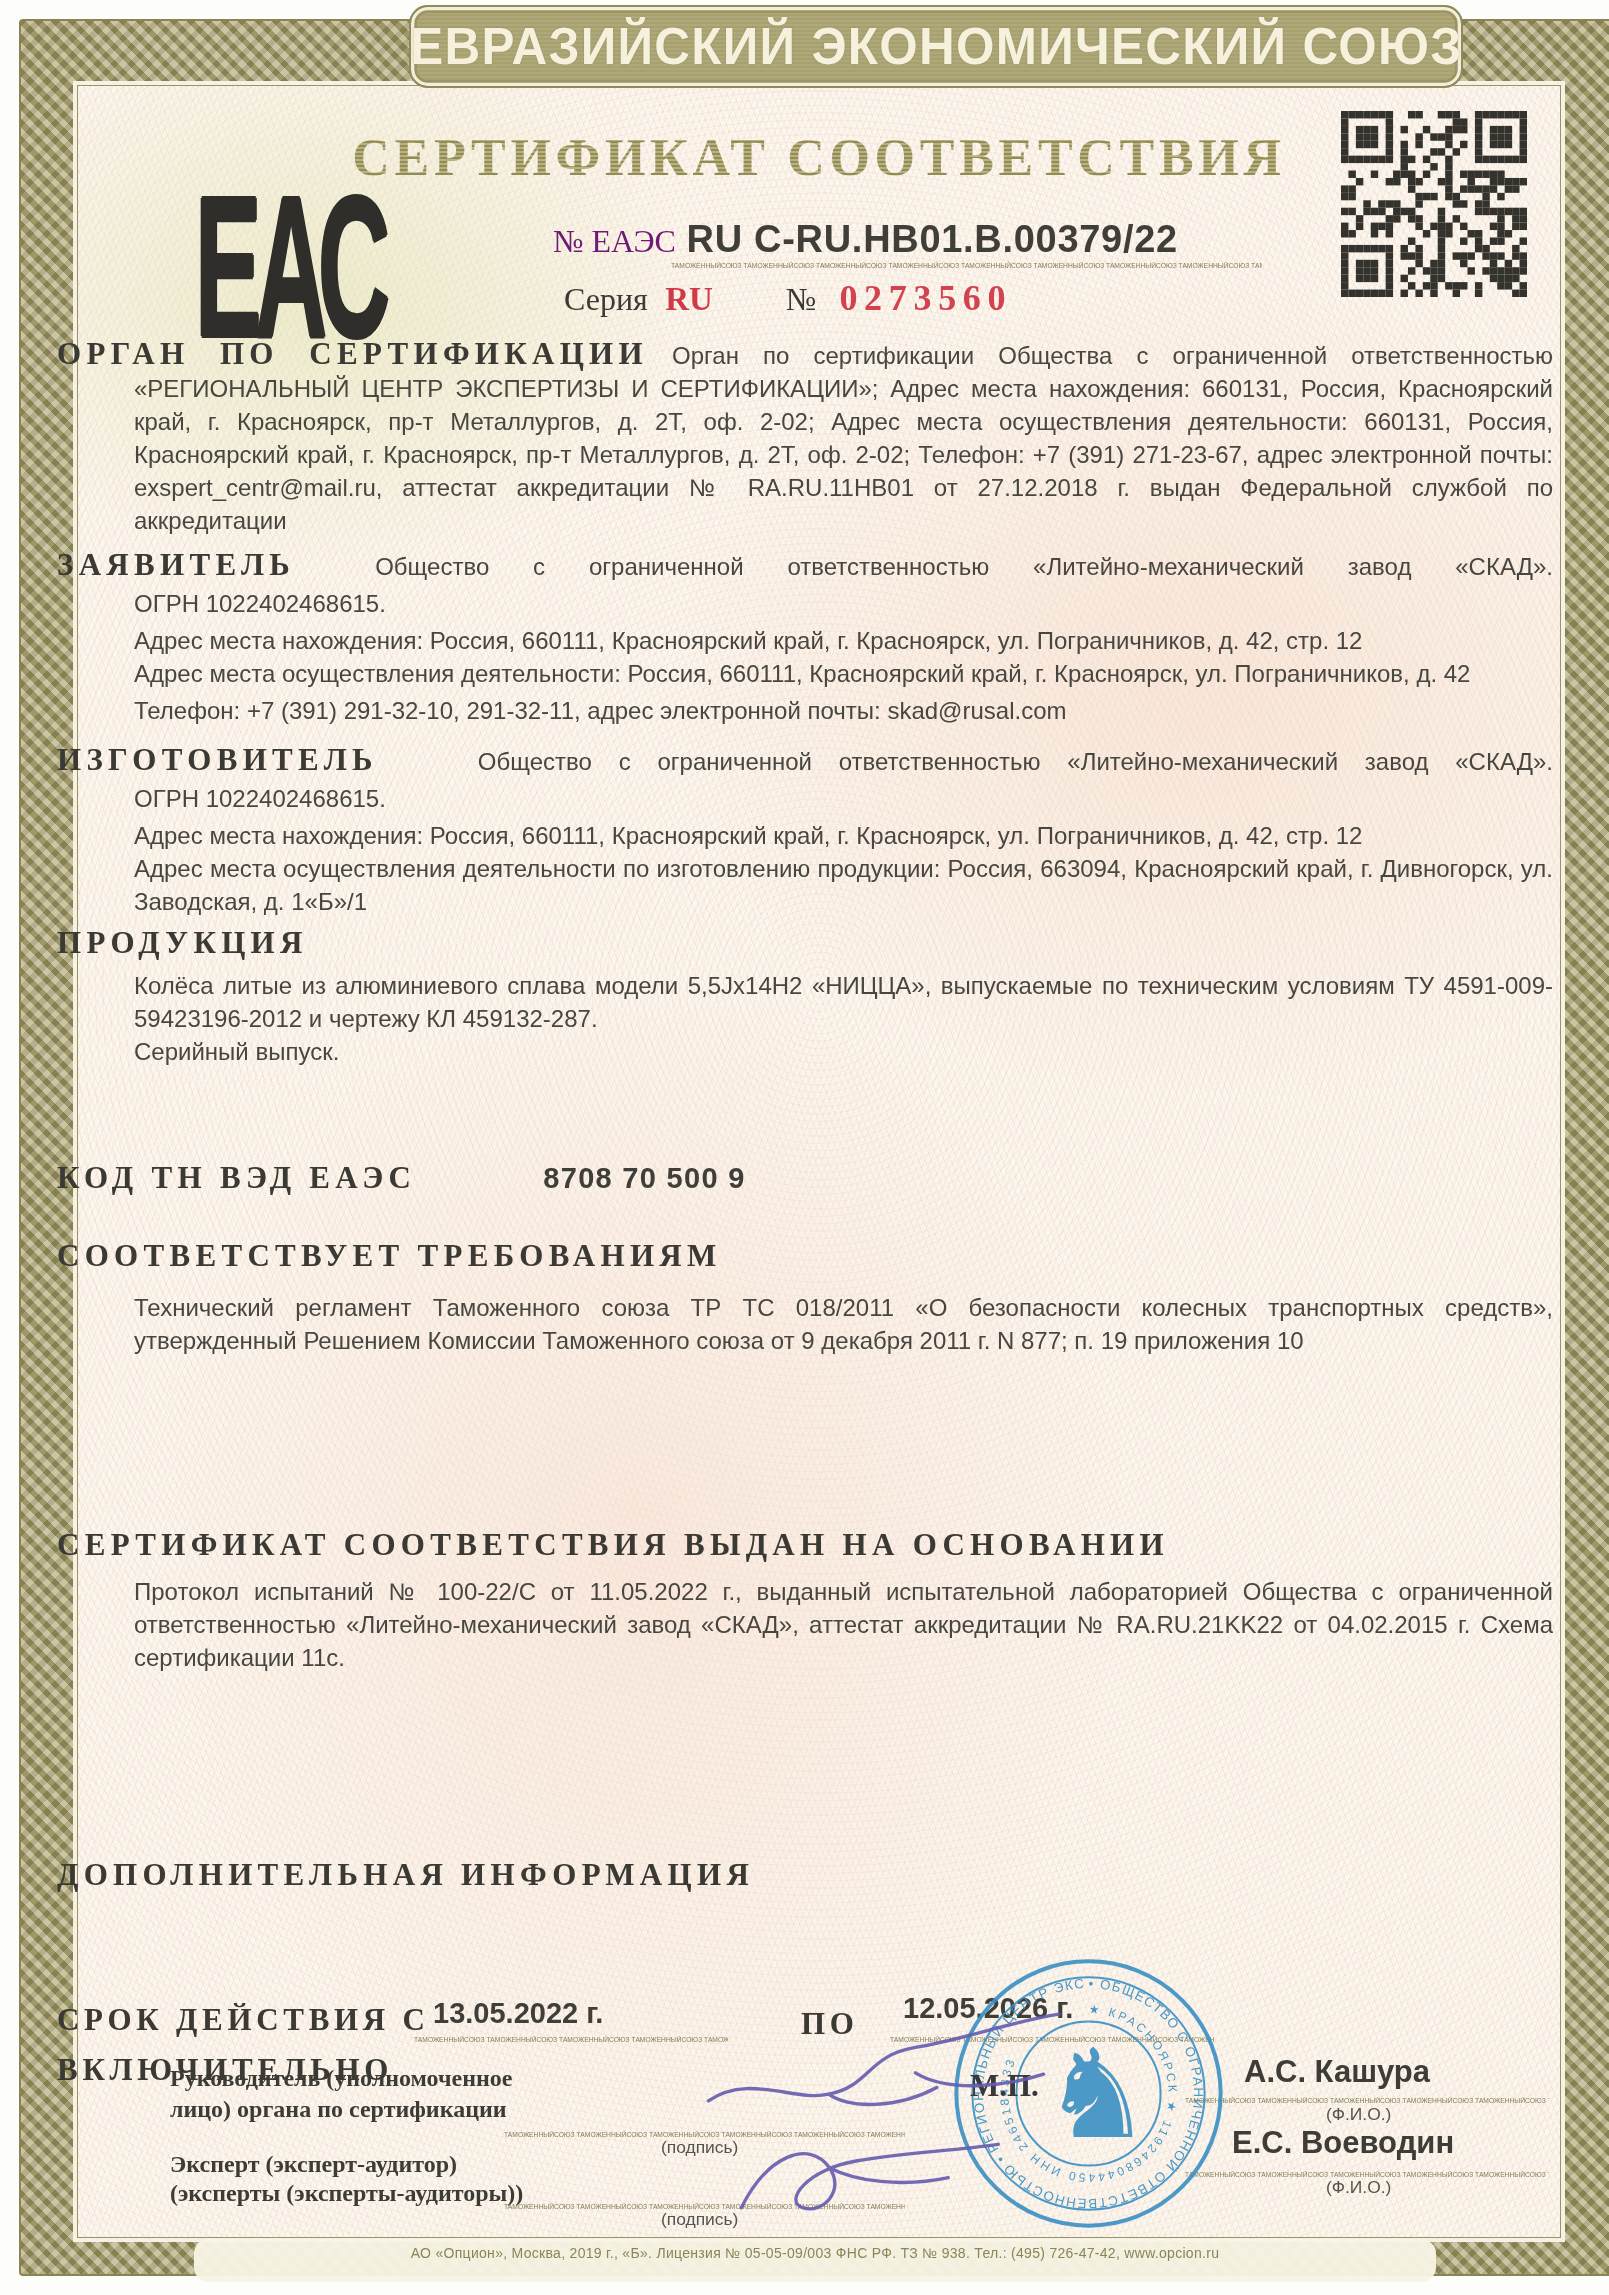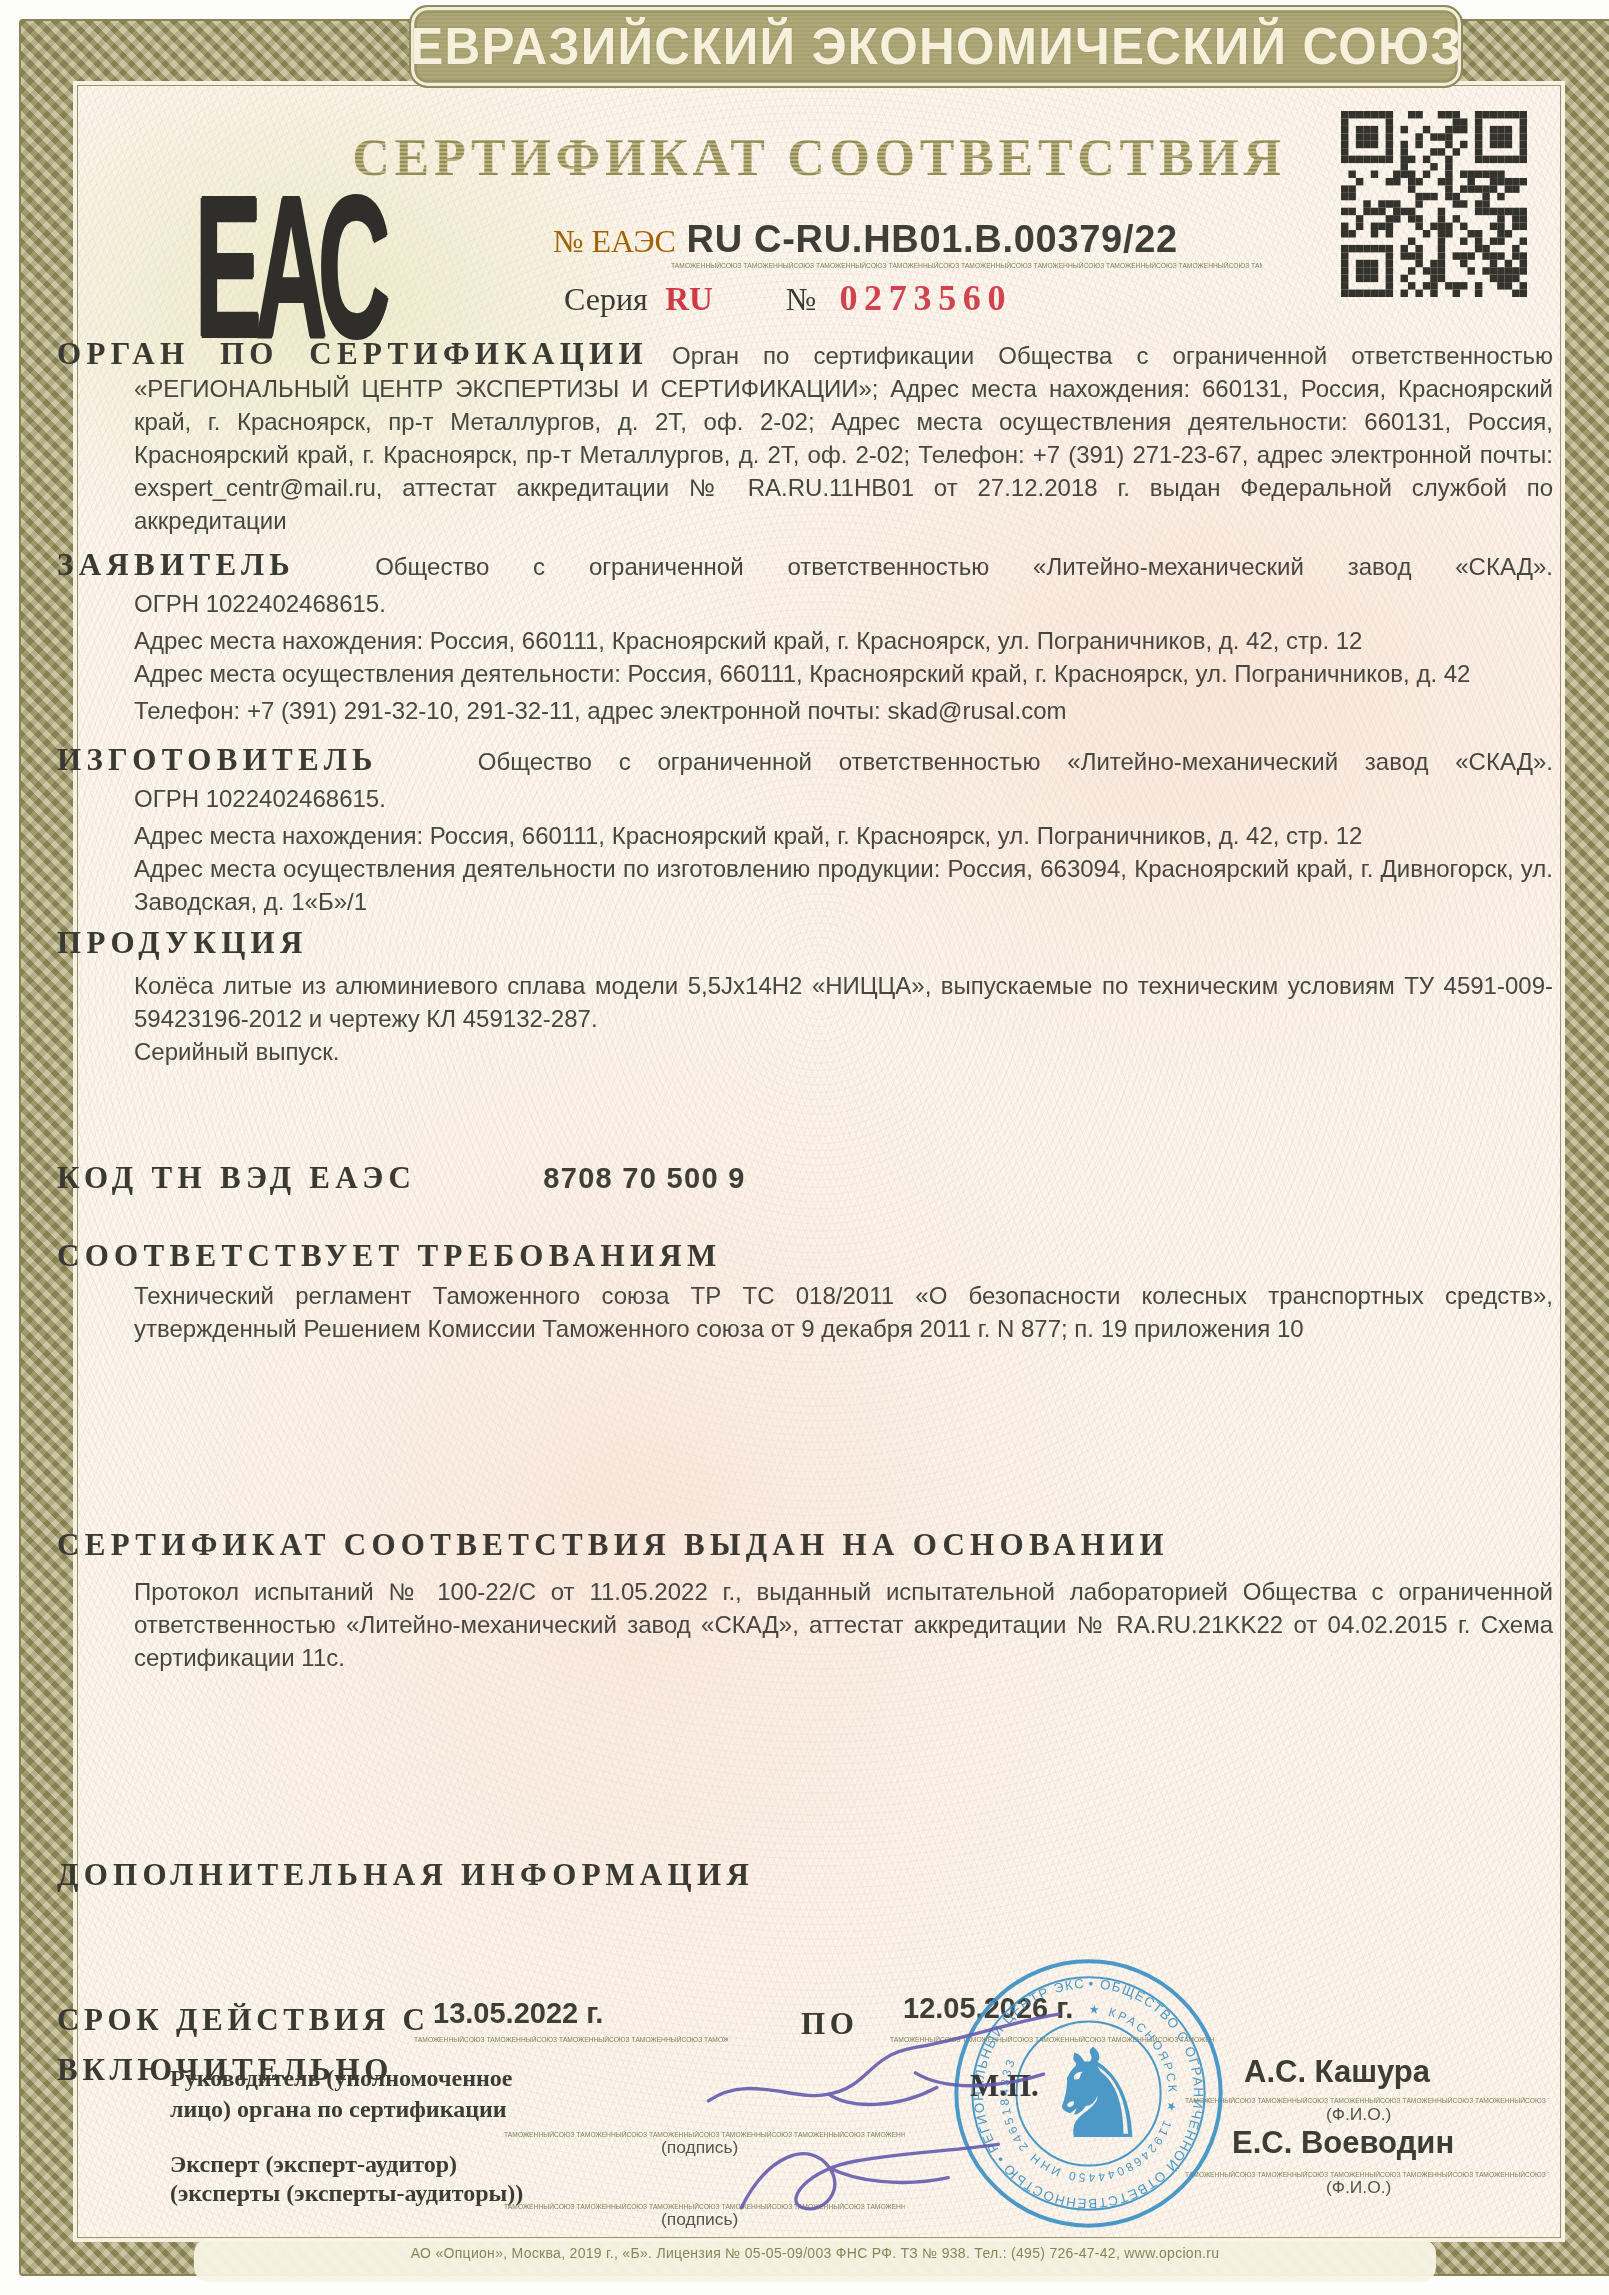--- a/index.html
+++ b/index.html
@@ -31,21 +31,21 @@
                transform:scaleX(.97);text-shadow:0 0 1.3px rgba(90,85,40,.45);}
   .eac{position:absolute;left:195px;top:167px;z-index:4;font-weight:bold;font-size:200px;line-height:200px;
        color:#2f2e2b;letter-spacing:-13.4px;transform:scaleX(.5);transform-origin:left top;white-space:nowrap;
        text-shadow:2px 0 0 #2f2e2b,-2px 0 0 #2f2e2b,0 2px 0 #2f2e2b,0 -2px 0 #2f2e2b;}
   .cert-title{position:absolute;left:0;right:0;top:128px;z-index:4;text-align:center;
        font-family:"Liberation Serif",serif;font-weight:bold;font-size:52px;letter-spacing:4.7px;
        color:#a29a62;white-space:nowrap;
        background:repeating-linear-gradient(0deg,#938c54 0 2px,#b8b283 2px 4px);
        -webkit-background-clip:text;background-clip:text;-webkit-text-fill-color:transparent;}
   .numrow{position:absolute;left:553px;top:218px;z-index:4;white-space:nowrap;}
-  .numrow .lbl{font-family:"Liberation Serif",serif;font-size:32px;color:#a16207;}
+  .numrow .lbl{font-family:"Liberation Serif",serif;font-size:32px;color:#701a75;}
   .numrow .val{font-weight:bold;font-size:38px;color:#3f3e39;margin-left:10.7px;letter-spacing:0.7px;}
   .seriesrow{position:absolute;left:564px;top:277px;z-index:4;white-space:nowrap;}
   .seriesrow .lbl{font-family:"Liberation Serif",serif;font-size:32px;color:#3b3a34;}
   .seriesrow .ru{font-family:"Liberation Serif",serif;font-weight:bold;font-size:33px;color:#cf3a47;margin-left:17.4px;}
   .seriesrow .no{font-family:"Liberation Serif",serif;font-size:32px;color:#3b3a34;margin-left:73px;}
   .seriesrow .digits{font-family:"Liberation Serif",serif;font-weight:bold;font-size:36px;color:#d2434f;
                      letter-spacing:6.7px;margin-left:23px;}
   .qr{position:absolute;left:1341px;top:111px;z-index:4;}
   
   .u-line{position:absolute;height:8.7px;overflow:hidden;z-index:3;}
@@ -430,21 +430,21 @@
     <p class="para ind" style="margin-top:8px">Колёса литые из алюминиевого сплава модели 5,5Jx14H2 «НИЦЦА», выпускаемые по техническим условиям ТУ 4591-009-59423196-2012 и чертежу КЛ 459132-287.</p>
     <p class="para ind">Серийный выпуск.</p>
   </div>
 
   <div class="section" style="top:1161px">
     <p class="para"><span class="sec-label">КОД ТН ВЭД ЕАЭС</span><span class="gap" style="width:127px"></span><span class="kval">8708 70 500 9</span></p>
   </div>
 
   <div class="section" style="top:1239px">
     <p class="para"><span class="sec-label">СООТВЕТСТВУЕТ ТРЕБОВАНИЯМ</span></p>
-    <p class="para ind" style="margin-top:5px">Технический регламент Таможенного союза ТР ТС 018/2011 «О безопасности колесных транспортных средств», утвержденный Решением Комиссии Таможенного союза от 9 декабря 2011 г. N 877; п. 19 приложения 10</p>
+    <p class="para ind" style="margin-top:17px">Технический регламент Таможенного союза ТР ТС 018/2011 «О безопасности колесных транспортных средств», утвержденный Решением Комиссии Таможенного союза от 9 декабря 2011 г. N 877; п. 19 приложения 10</p>
   </div>
 
   <div class="section" style="top:1528px">
     <p class="para"><span class="sec-label">СЕРТИФИКАТ СООТВЕТСТВИЯ  ВЫДАН НА ОСНОВАНИИ</span></p>
     <p class="para ind" style="margin-top:12px">Протокол испытаний № 100-22/С от 11.05.2022 г., выданный испытательной лабораторией Общества с ограниченной ответственностью «Литейно-механический завод «СКАД», аттестат аккредитации № RA.RU.21KK22 от 04.02.2015 г. Схема сертификации 11с.</p>
   </div>
 
   <div class="section" style="top:1858px">
     <p class="para"><span class="sec-label">ДОПОЛНИТЕЛЬНАЯ ИНФОРМАЦИЯ</span></p>
   </div>

